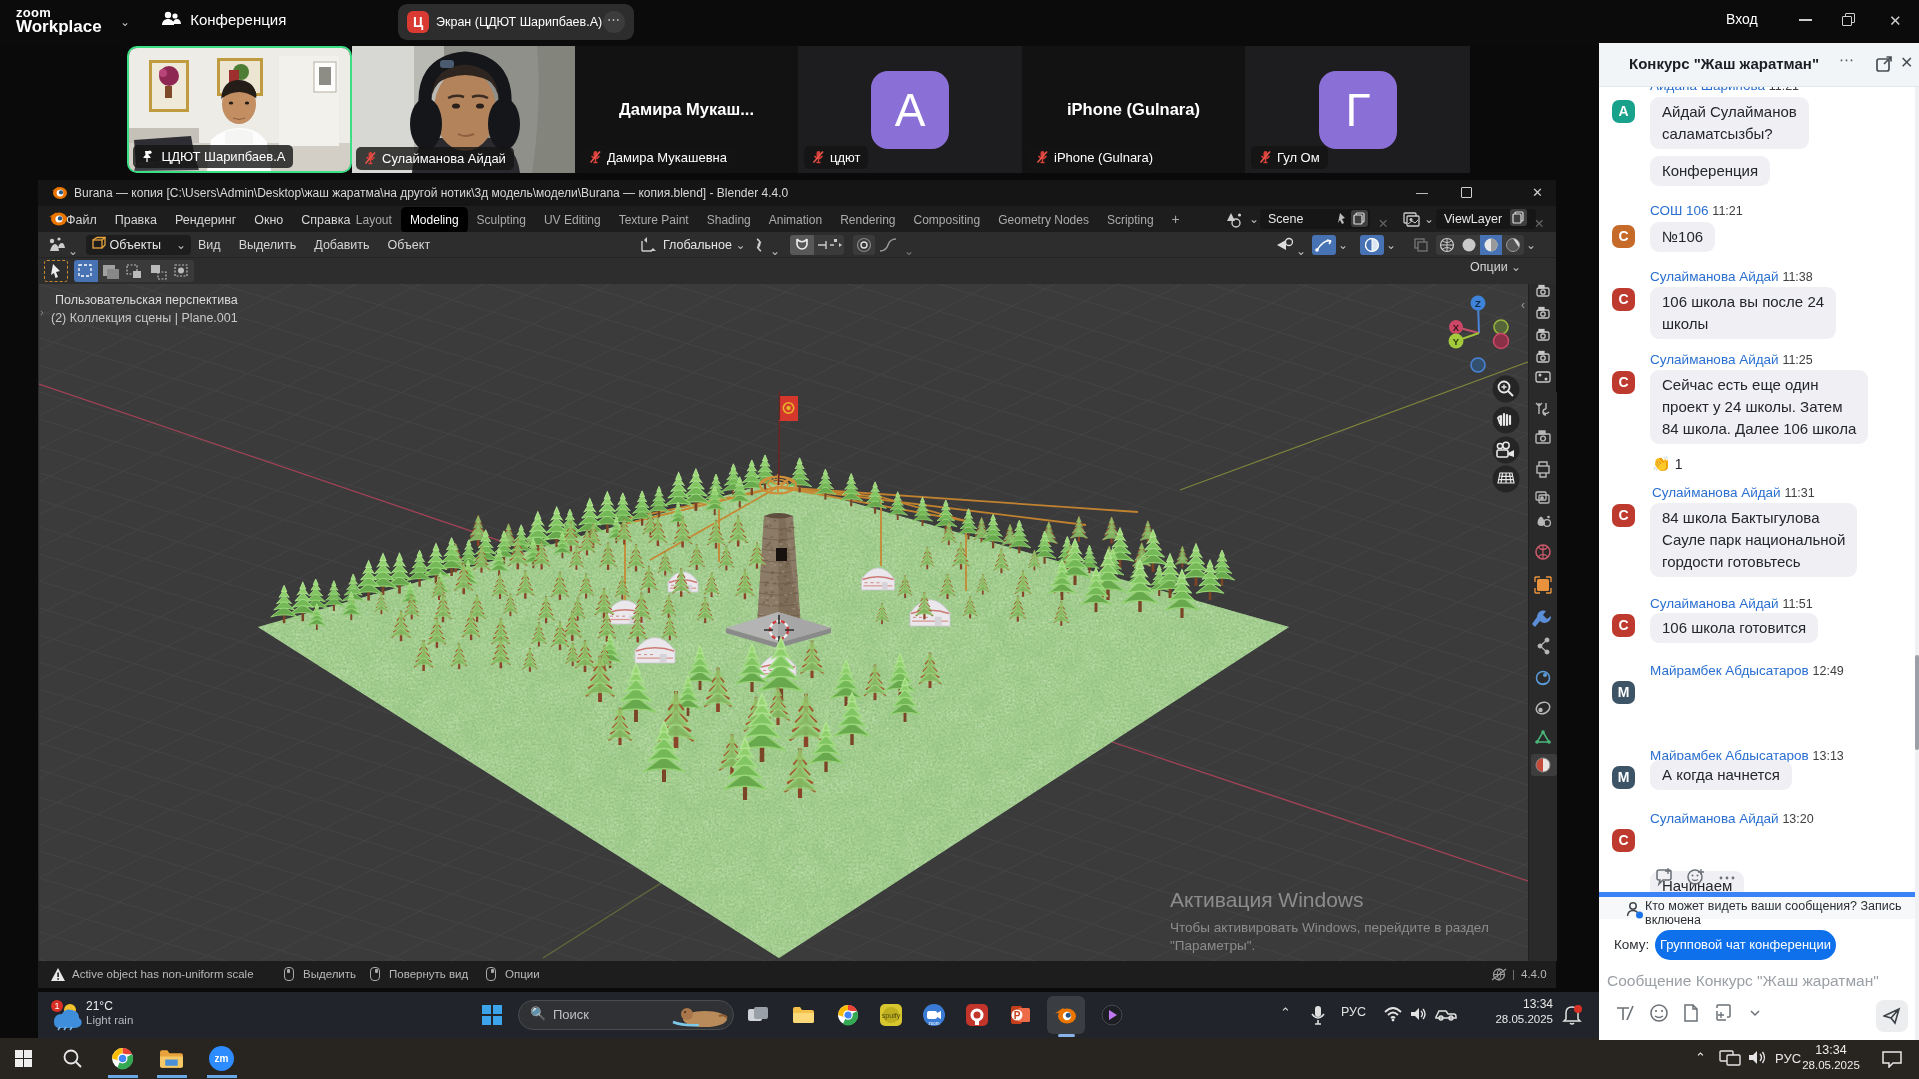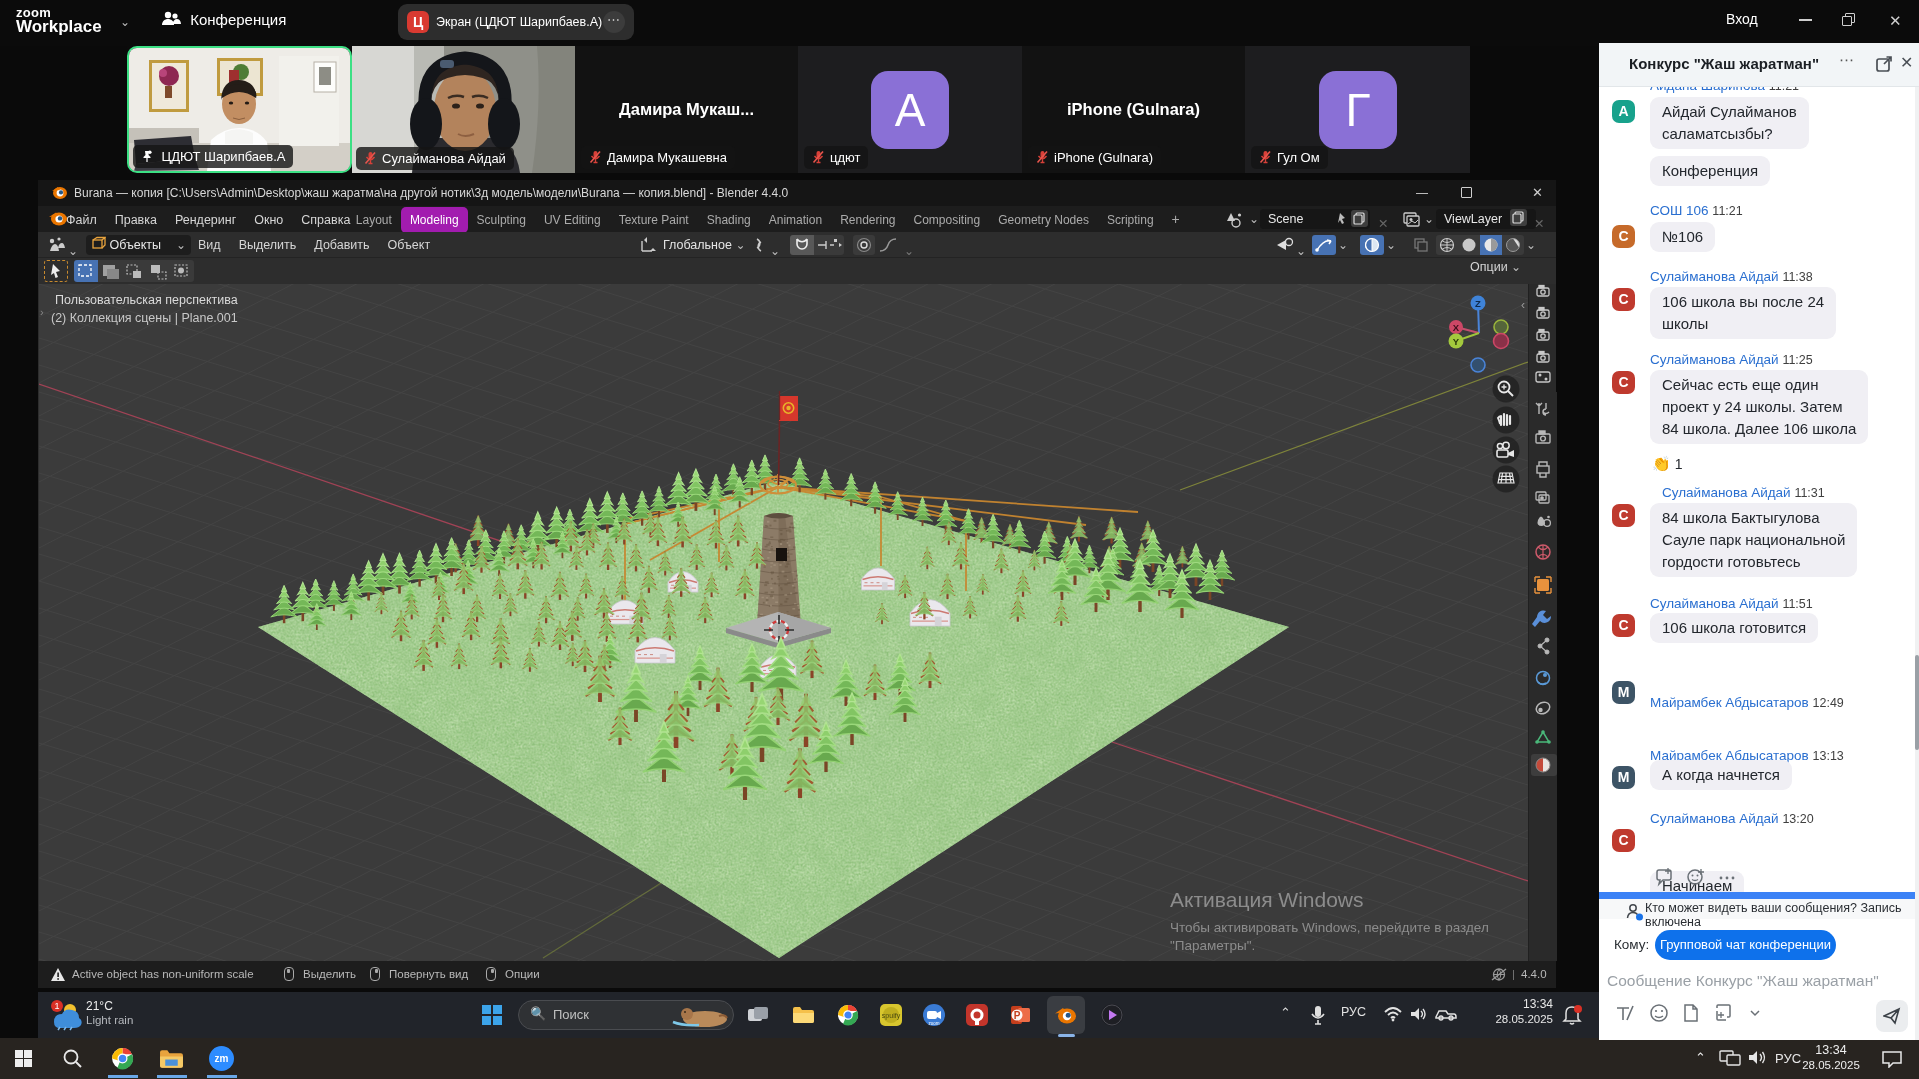--- a/index.html
+++ b/index.html
@@ -22,21 +22,21 @@
 .bigname{position:absolute;width:100%;text-align:center;top:54px;color:#fff;font-weight:bold;font-size:16.5px}
 
 #blender{position:absolute;left:38px;top:180px;width:1518px;height:808px;background:#2d2d2d}
 #btitle{position:absolute;left:0;top:0;width:100%;height:26px;background:#151515;color:#d8d8d8;font-size:12px;line-height:26px}
 #bmenu{position:absolute;left:0;top:26px;width:100%;height:26px;background:#1d1d1d;color:#d6d6d6;font-size:12.5px;line-height:26px}
 #btool{position:absolute;left:0;top:52px;width:100%;height:26px;background:#2d2d2d;color:#d6d6d6;font-size:12.5px;line-height:26px;border-bottom:1px solid #232323}
 #btool2{position:absolute;left:0;top:78px;width:100%;height:26px;background:#2d2d2d;color:#d6d6d6;font-size:12.5px}
 #bstatus{position:absolute;left:0;top:781px;width:100%;height:27px;background:#1d1d1d;color:#b8b8b8;font-size:11.5px;line-height:27px}
 .mitem{display:inline-block;margin:0 9px}
 .wtab{display:inline-block;padding:0 9px;color:#ababab;font-size:12px}
-.wtab.active{background:#a21caf;border-radius:5px;color:#fff}
+.wtab.active{background:#000000;border-radius:5px;color:#fff}
 #viewport{position:absolute;left:1px;top:104px;width:1489px;height:677px;background:#3b3b3b;overflow:hidden}
 #propstrip{position:absolute;left:1490px;top:104px;width:28px;height:677px;background:#2a2a2a;border-left:1px solid #202020}
 
 #taskbar1{position:absolute;left:38px;top:992px;width:1561px;height:46px;background:#21242a}
 #taskbar2{position:absolute;left:0;top:1038px;width:1919px;height:41px;background:#282420}
 
 #chat{position:absolute;left:1599px;top:43px;width:320px;height:997px;background:#fff;font-family:"Liberation Sans",sans-serif}
 #chathead{position:absolute;left:0;top:0;width:100%;height:44px;background:#f2f5f7;border-bottom:1px solid #e2e6e9}
 #chathead .t{position:absolute;left:30px;top:12px;width:190px;text-align:center;font-weight:bold;font-size:15px;color:#1b1f24}
 .cname{position:absolute;font-size:13.5px;color:#2a6fd0;white-space:nowrap}
@@ -1234,47 +1234,47 @@
     <div class="cname" style="left:51px;top:160px">СОШ 106 <span class="ctime">11:21</span></div>
     <div class="cav" style="top:182px;background:#c66a2a">C</div>
     <div class="bub" style="top:179px">№106</div>
     <div class="cname" style="left:51px;top:226px">Сулайманова Айдай <span class="ctime">11:38</span></div>
     <div class="cav" style="top:245px;background:#bf3a2e">C</div>
     <div class="bub" style="top:244px">106 школа вы после 24<br>школы</div>
     <div class="cname" style="left:51px;top:309px">Сулайманова Айдай <span class="ctime">11:25</span></div>
     <div class="cav" style="top:328px;background:#bf3a2e">C</div>
     <div class="bub" style="top:327px">Сейчас есть еще один<br>проект у 24 школы. Затем<br>84 школа. Далее 106 школа</div>
     <div class="abs" style="left:53px;top:412px;font-size:15px">👏 <span style="color:#23272d;font-size:14px">1</span></div>
-    <div class="cname" style="left:63px;top:442px">Сулайманова Айдай <span class="ctime">11:31</span></div>
+    <div class="cname" style="left:53px;top:442px">Сулайманова Айдай <span class="ctime">11:31</span></div>
     <div class="cav" style="top:461px;background:#bf3a2e">C</div>
     <div class="bub" style="top:460px">84 школа Бактыгулова<br>Сауле парк национальной<br>гордости готовьтесь</div>
     <div class="cname" style="left:51px;top:553px">Сулайманова Айдай <span class="ctime">11:51</span></div>
     <div class="cav" style="top:571px;background:#bf3a2e">C</div>
     <div class="bub" style="top:570px">106 школа готовится</div>
-    <div class="cname" style="left:51px;top:652px">Майрамбек Абдысатаров <span class="ctime">12:49</span></div>
+    <div class="cname" style="left:51px;top:620px">Майрамбек Абдысатаров <span class="ctime">12:49</span></div>
     <div class="cav" style="top:638px;background:#3d5466">M</div>
     <div class="cname" style="left:51px;top:705px">Майрамбек Абдысатаров <span class="ctime">13:13</span></div>
     <div class="cav" style="top:723px;background:#3d5466">M</div>
     <div class="bub" style="top:717px">А когда начнется</div>
     <div class="cname" style="left:51px;top:768px">Сулайманова Айдай <span class="ctime">13:20</span></div>
     <div class="cav" style="top:786px;background:#bf3a2e">C</div>
     <div class="bub" style="top:828px">Начинаем</div>
     <svg class="abs" style="left:56px;top:825px" width="110" height="20" viewBox="0 0 110 20">
       <path d="M2 4 Q2 2 4 2 L14 2 Q16 2 16 4 L16 10 Q16 12 14 12 L8 12 L4 16 L5 12 L4 12 Q2 12 2 10Z" fill="none" stroke="#6a7076" stroke-width="1.5"></path>
         <path d="M13 0 L13 6 M10 3 L16 3" stroke="#6a7076" stroke-width="1.3"></path>
       <circle cx="40" cy="9" r="7" fill="none" stroke="#6a7076" stroke-width="1.5"></circle>
         <circle cx="37.5" cy="7.5" r="1" fill="#6a7076"></circle>
         <circle cx="42.5" cy="7.5" r="1" fill="#6a7076"></circle>
         <path d="M37 11.5 Q40 13.5 43 11.5" stroke="#6a7076" stroke-width="1.3" fill="none"></path>
         <path d="M46 1 L46 7 M43 4 L49 4" stroke="#6a7076" stroke-width="1.3"></path>
       <circle cx="66" cy="10" r="1.4" fill="#6a7076"></circle>
         <circle cx="72" cy="10" r="1.4" fill="#6a7076"></circle>
         <circle cx="78" cy="10" r="1.4" fill="#6a7076"></circle>
     </svg>
-    <div class="abs" style="left:0;top:849px;width:320px;height:27px;background:#f7f8f9;border-top:7px solid #3b82f6">
+    <div class="abs" style="left:0;top:849px;width:320px;height:27px;background:#f7f8f9;border-top:5px solid #3b82f6">
       <svg class="abs" style="left:26px;top:3px" width="20" height="20" viewBox="0 0 20 20">
           <circle cx="8" cy="6" r="3.2" fill="none" stroke="#42474d" stroke-width="1.5"></circle>
           <path d="M2.5 16 Q3 10.5 8 10.5 Q11 10.5 12.5 12.5" fill="none" stroke="#42474d" stroke-width="1.5"></path>
           <circle cx="14.5" cy="15" r="3.5" fill="#1a73e8"></circle>
         </svg>
       <div class="abs" style="left:46px;top:2px;width:258px;font-size:12.5px;color:#2a2e33;line-height:14px">Кто может видеть ваши сообщения? Запись включена</div>
     </div>
     <div class="abs" style="left:15px;top:894px;font-size:13.5px;color:#2a2e33">Кому:</div>
     <div class="abs" style="left:56px;top:887px;width:181px;height:30px;background:#0e71eb;border-radius:15px;color:#fff;font-size:13px;line-height:30px;text-align:center">Групповой чат конференции <span style="font-size:10px">⌄</span></div>
     <div class="abs" style="left:8px;top:929px;font-size:15.5px;color:#9aa0a6">Сообщение Конкурс "Жаш жаратман"</div>

